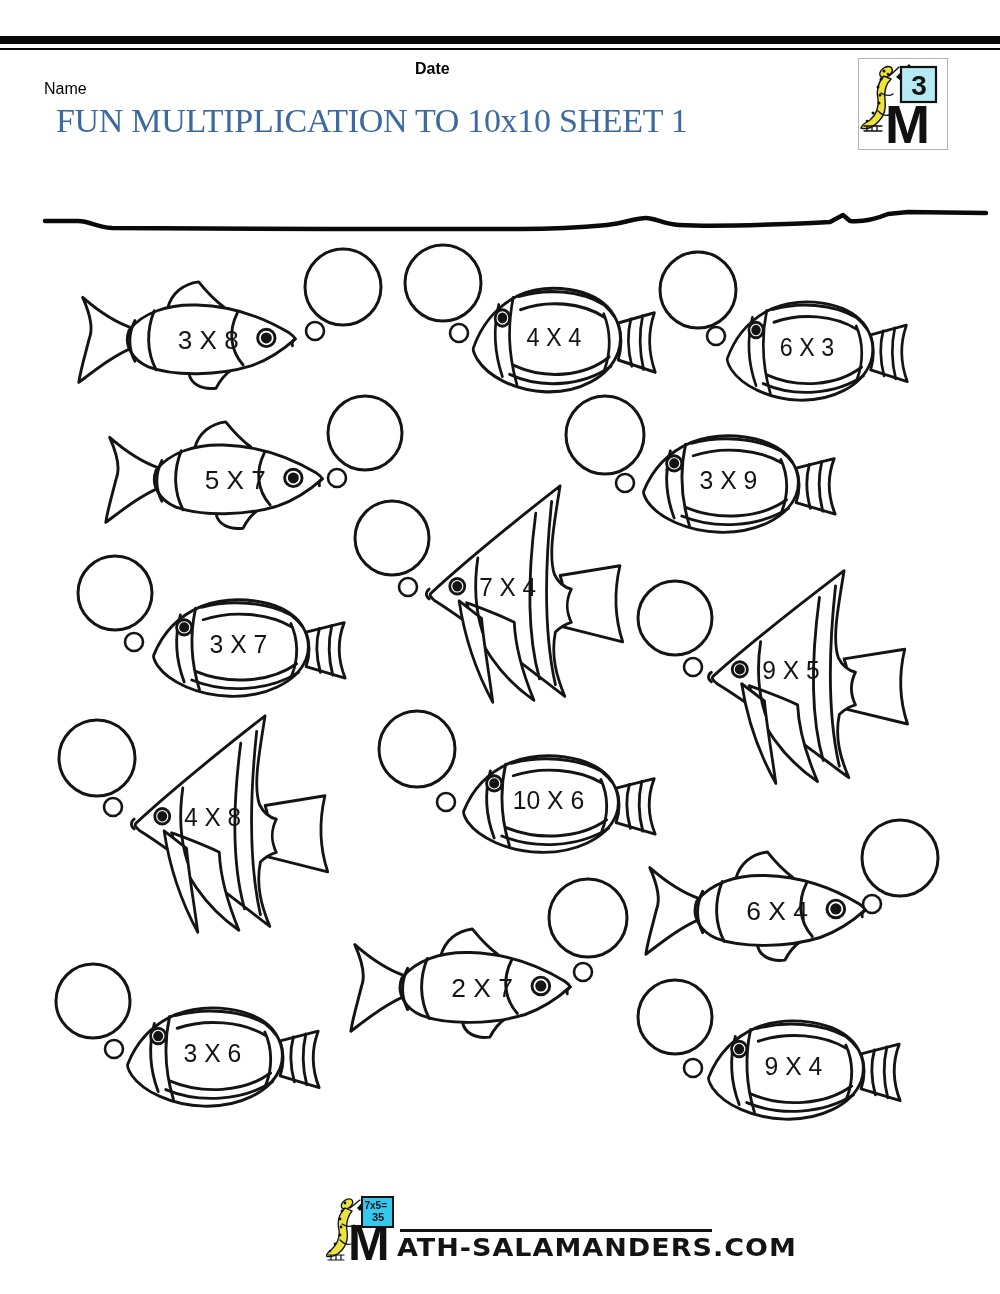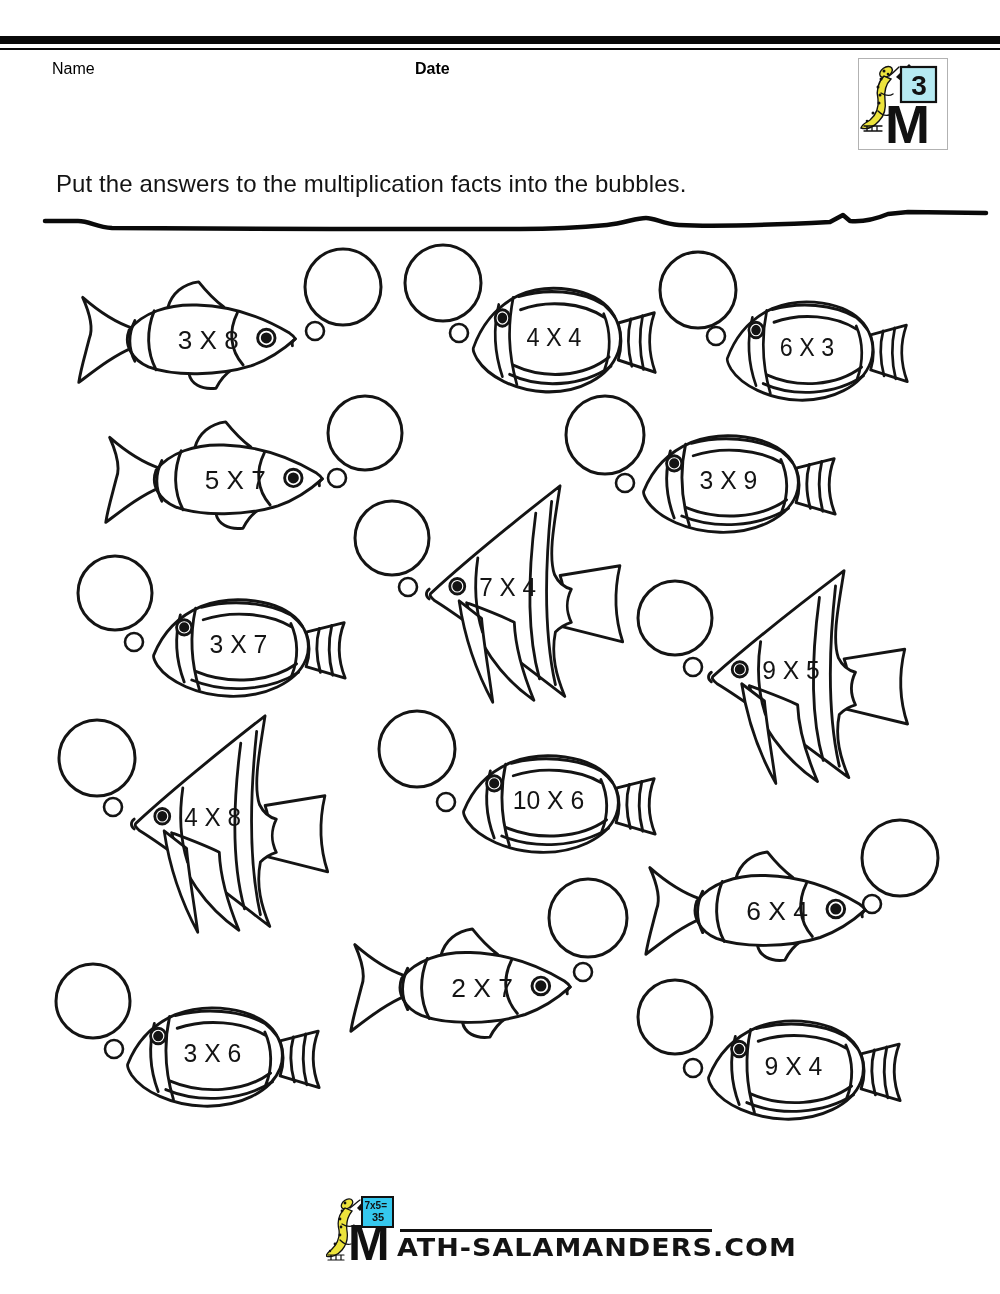--- a/index.html
+++ b/index.html
@@ -3,21 +3,21 @@
 <meta charset="utf-8">
 <style>
   html,body{margin:0;padding:0;background:#e8e8e8;}
   .page{
     position:relative;width:1000px;height:1294px;background:#ffffff;
     font-family:"Liberation Sans",sans-serif;overflow:hidden;margin:0 auto;
   }
   .topbar{position:absolute;left:0;top:36px;width:1000px;height:8px;background:#0a0a0a;}
   .topbar-thin{position:absolute;left:0;top:48px;width:1000px;height:2px;background:#0a0a0a;}
   .meta-label{position:absolute;top:60px;font-size:16px;color:#000;}
-  .meta-name{left:52px;}
+  .meta-name{left:44px;margin-top:20px;}
   .meta-date{left:415px;font-weight:bold;}
   .title{
     position:absolute;left:56px;top:102px;
     font-family:"Liberation Serif","DejaVu Serif",serif;
     font-size:34px;color:#3b69a0;white-space:nowrap;letter-spacing:-0.3px;
   }
   .instruction{
     position:absolute;left:56px;top:170px;
     font-size:24px;color:#141414;white-space:nowrap;letter-spacing:0.1px;
   }
@@ -44,21 +44,21 @@
 <body>
 
 <div class="page">
 
   <div class="topbar"></div>
   <div class="topbar-thin"></div>
 
   <div class="meta-label meta-name">Name</div>
   <div class="meta-label meta-date">Date</div>
 
-  <div class="instruction">Put the answers to the multiplication facts into the bubbles.</div>
+  <div class="title">FUN MULTIPLICATION TO 10x10 SHEET 1</div>
 
   <div class="logo-box">
     <svg viewBox="0 0 88 90" width="88" height="90">
       <text x="26" y="84" font-size="54" font-weight="bold" fill="#111">M</text>
       <path d="M37,18 L50,5 L54,9 L42,22 Z" fill="#111"></path>
       <rect x="42" y="8" width="35" height="35" fill="#b6eaf2" stroke="#111" stroke-width="2.2"></rect>
       <text x="60" y="36" font-size="28" font-weight="bold" font-family="DejaVu Serif, serif" fill="#111" text-anchor="middle">3</text>
       <g stroke="#111" stroke-width="1.4" fill="#ece33c" stroke-linecap="round">
         <ellipse cx="27" cy="13" rx="7" ry="4.6" transform="rotate(-35 27 13)"></ellipse>
         <path d="M25,17 C19,23 17,32 19,40 C20,49 17,56 11,61 C7,64 3,65 2,69 C8,71 15,68 20,62 C26,56 27,48 26,41 C25,33 27,25 32,20 Z"></path>

